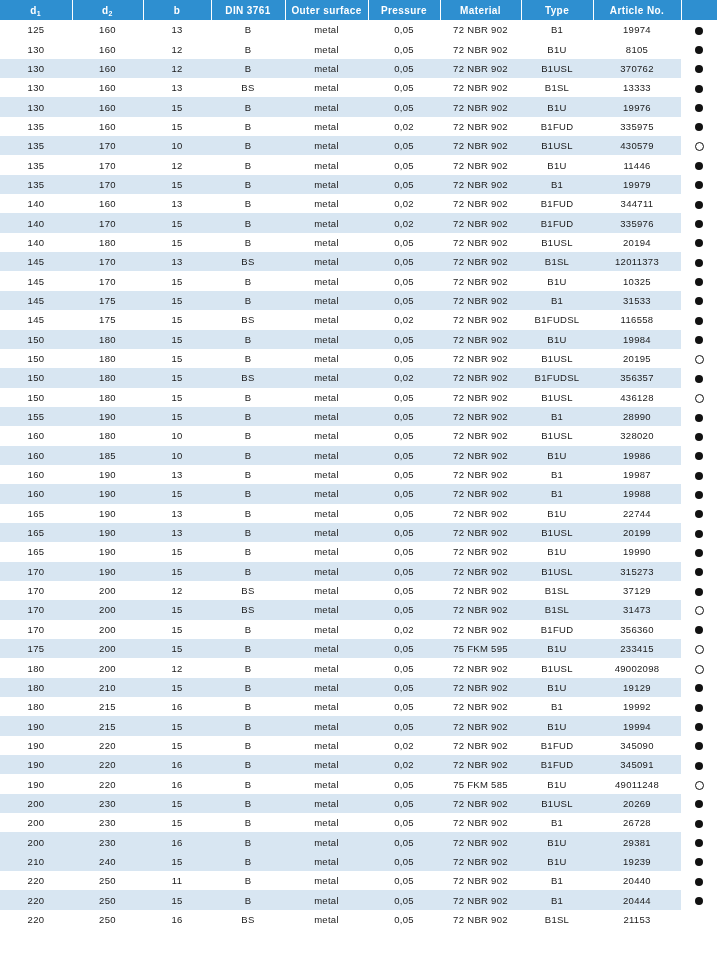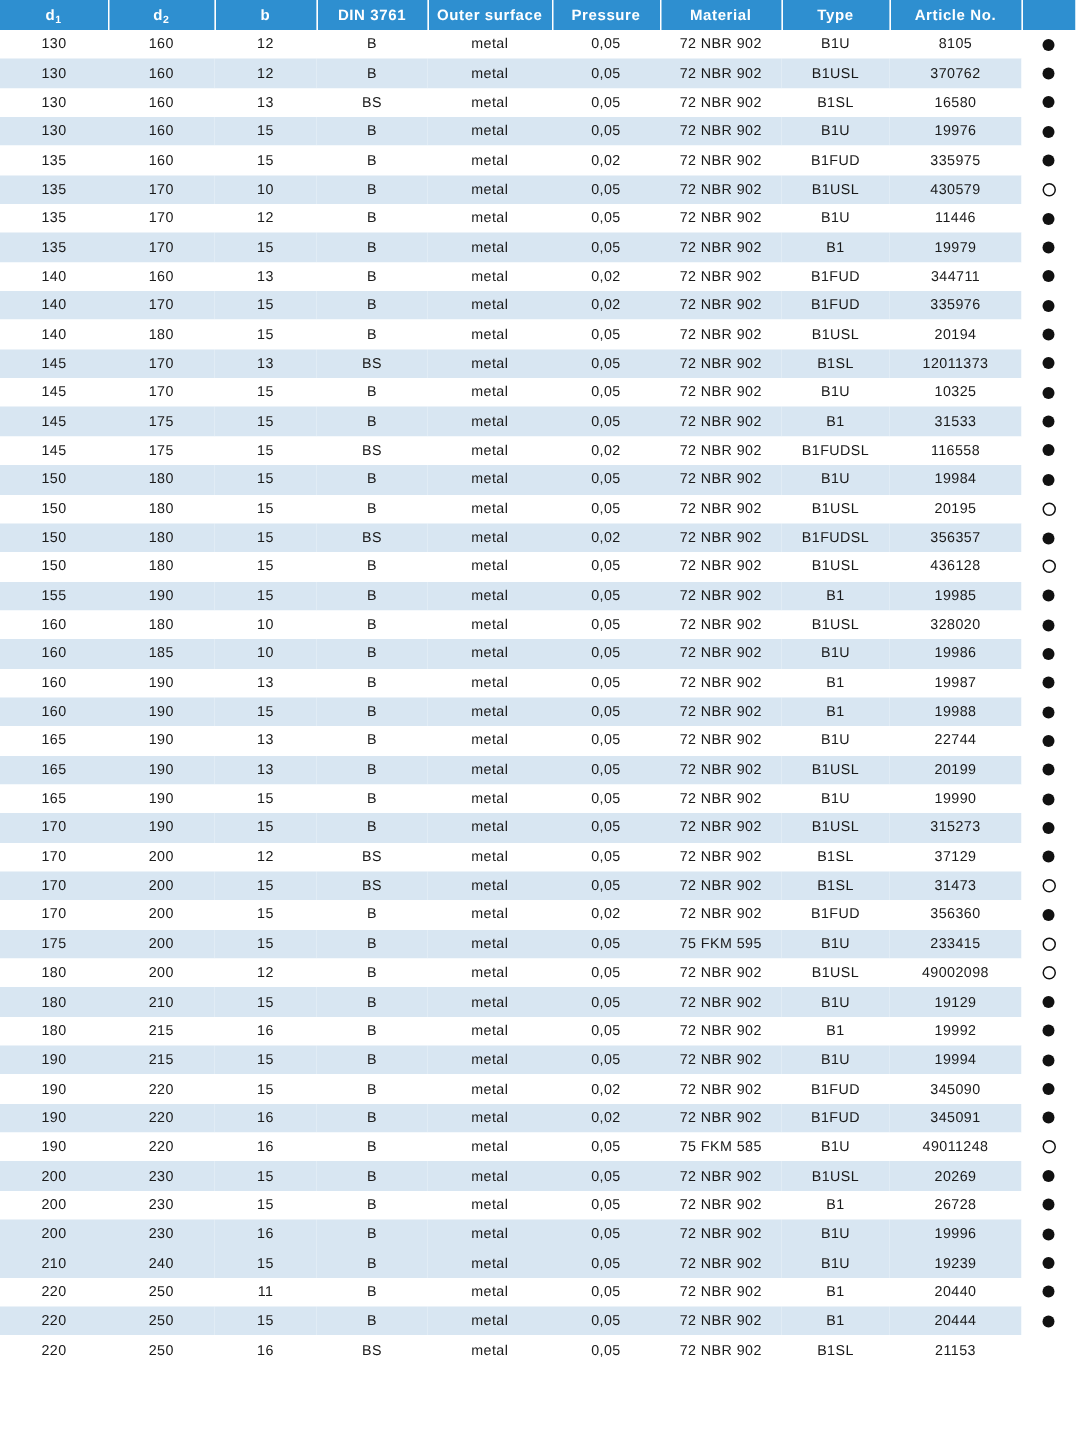--- a/index.html
+++ b/index.html
@@ -104,20 +104,32 @@
       <th>Outer surface</th>
       <th>Pressure</th>
       <th>Material</th>
       <th>Type</th>
       <th>Article No.</th>
       <th></th>
     </tr>
   </thead>
   <tbody id="table-body">
       <tr class="row-plain">
+        <td>125</td>
+        <td>160</td>
+        <td>13</td>
+        <td>B</td>
+        <td>metal</td>
+        <td>0,05</td>
+        <td>72 NBR 902</td>
+        <td>B1</td>
+        <td>19974</td>
+        <td class="dot-cell"><span class="dot filled"></span></td>
+      </tr>
+      <tr class="row-plain">
         <td>130</td>
         <td>160</td>
         <td>12</td>
         <td>B</td>
         <td>metal</td>
         <td>0,05</td>
         <td>72 NBR 902</td>
         <td>B1U</td>
         <td>8105</td>
         <td class="dot-cell"><span class="dot filled"></span></td>
@@ -136,21 +148,21 @@
       </tr>
       <tr class="row-plain">
         <td>130</td>
         <td>160</td>
         <td>13</td>
         <td>BS</td>
         <td>metal</td>
         <td>0,05</td>
         <td>72 NBR 902</td>
         <td>B1SL</td>
-        <td>16580</td>
+        <td>13333</td>
         <td class="dot-cell"><span class="dot filled"></span></td>
       </tr>
       <tr class="row-alt">
         <td>130</td>
         <td>160</td>
         <td>15</td>
         <td>B</td>
         <td>metal</td>
         <td>0,05</td>
         <td>72 NBR 902</td>
@@ -340,21 +352,21 @@
       </tr>
       <tr class="row-alt">
         <td>155</td>
         <td>190</td>
         <td>15</td>
         <td>B</td>
         <td>metal</td>
         <td>0,05</td>
         <td>72 NBR 902</td>
         <td>B1</td>
-        <td>19985</td>
+        <td>28990</td>
         <td class="dot-cell"><span class="dot filled"></span></td>
       </tr>
       <tr class="row-plain">
         <td>160</td>
         <td>180</td>
         <td>10</td>
         <td>B</td>
         <td>metal</td>
         <td>0,05</td>
         <td>72 NBR 902</td>
@@ -604,21 +616,21 @@
       </tr>
       <tr class="row-alt">
         <td>200</td>
         <td>230</td>
         <td>16</td>
         <td>B</td>
         <td>metal</td>
         <td>0,05</td>
         <td>72 NBR 902</td>
         <td>B1U</td>
-        <td>19996</td>
+        <td>29381</td>
         <td class="dot-cell"><span class="dot filled"></span></td>
       </tr>
       <tr class="row-alt">
         <td>210</td>
         <td>240</td>
         <td>15</td>
         <td>B</td>
         <td>metal</td>
         <td>0,05</td>
         <td>72 NBR 902</td>

